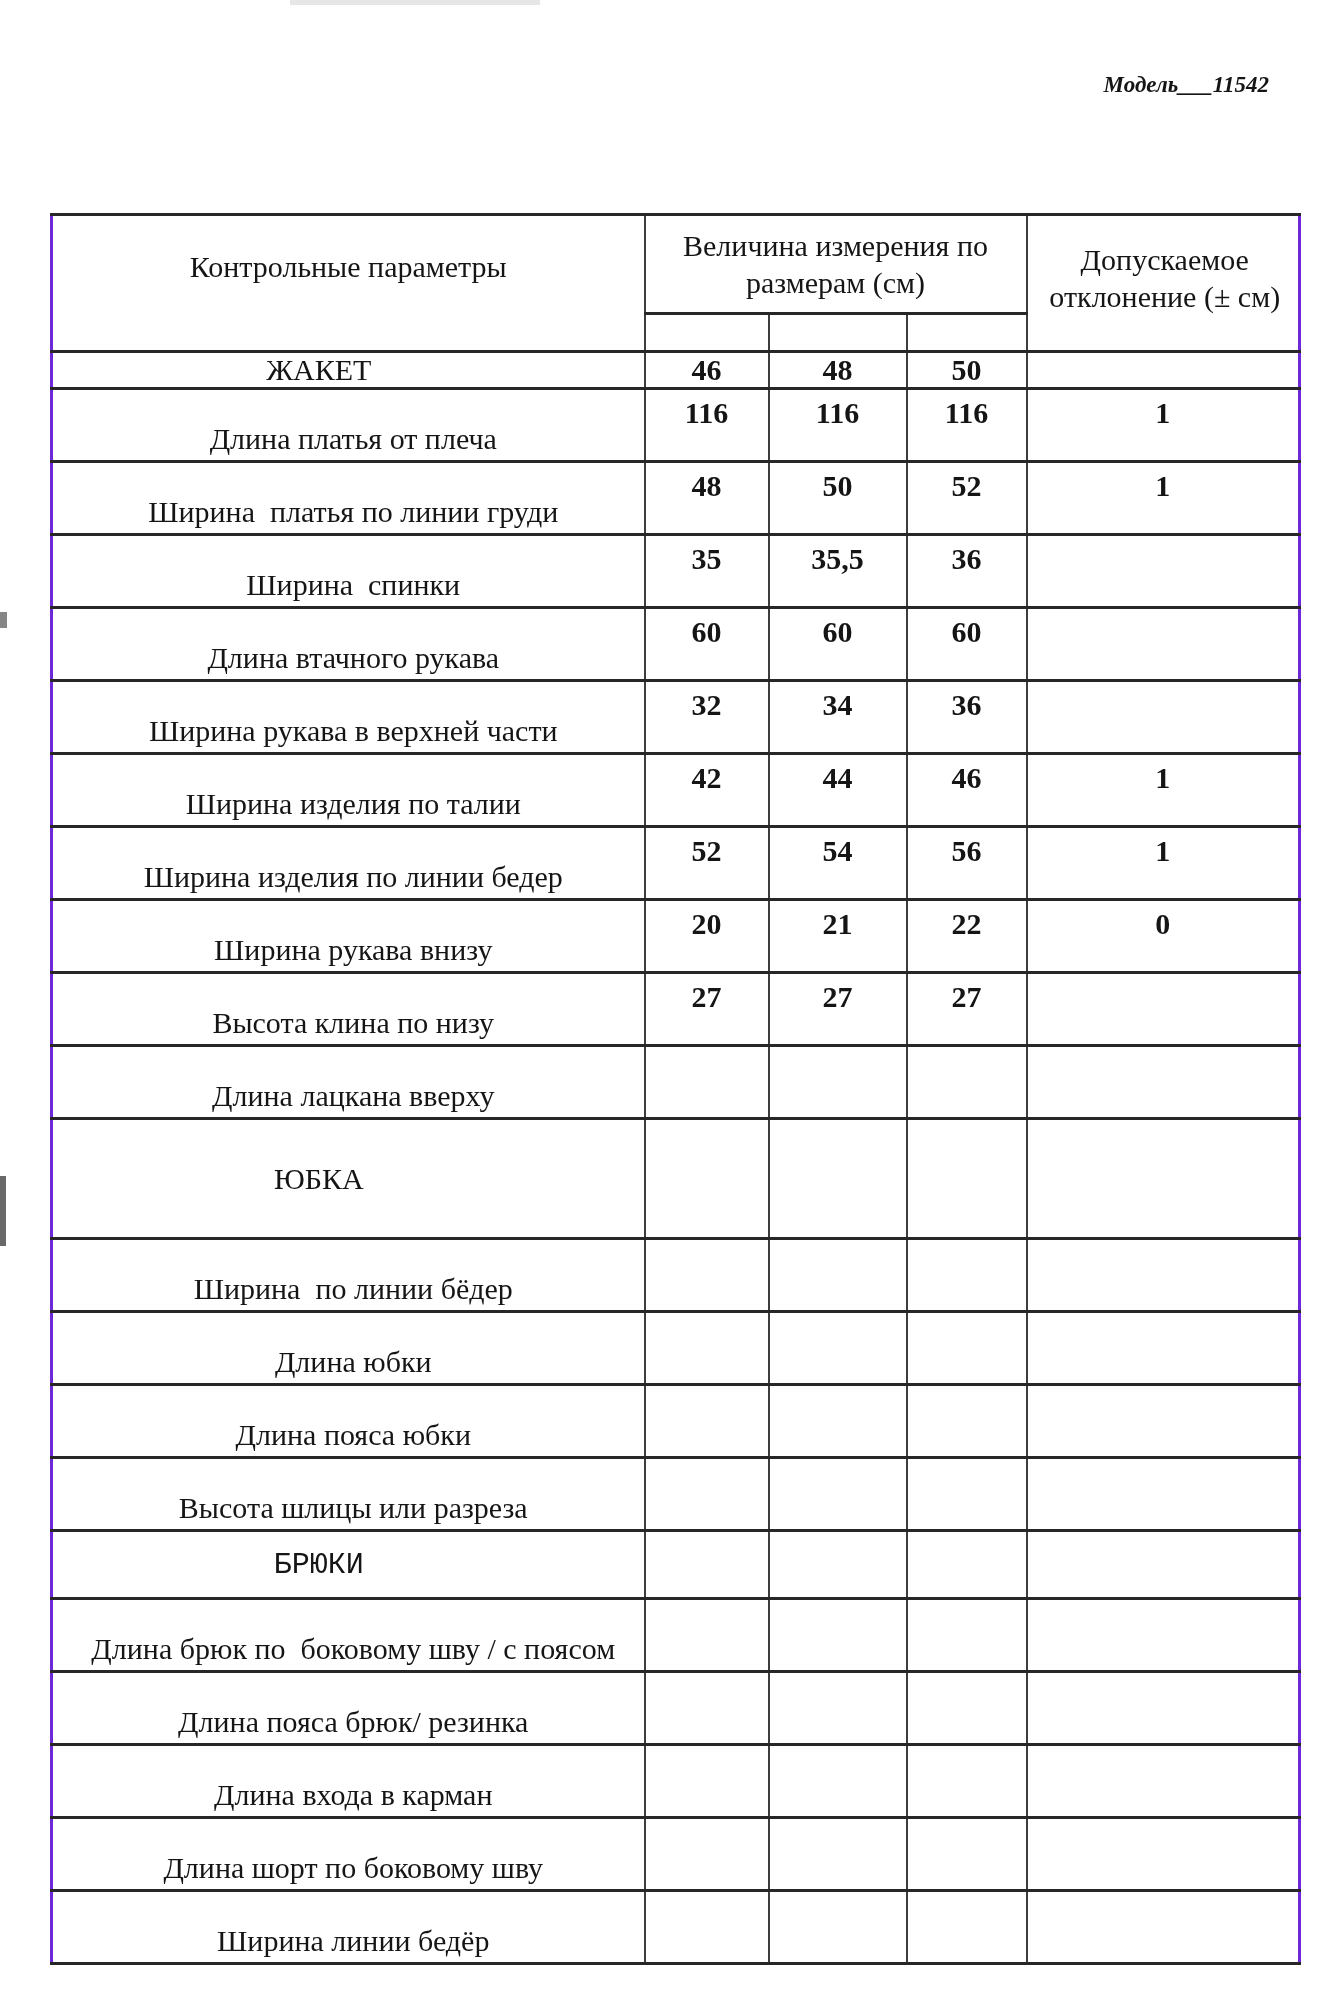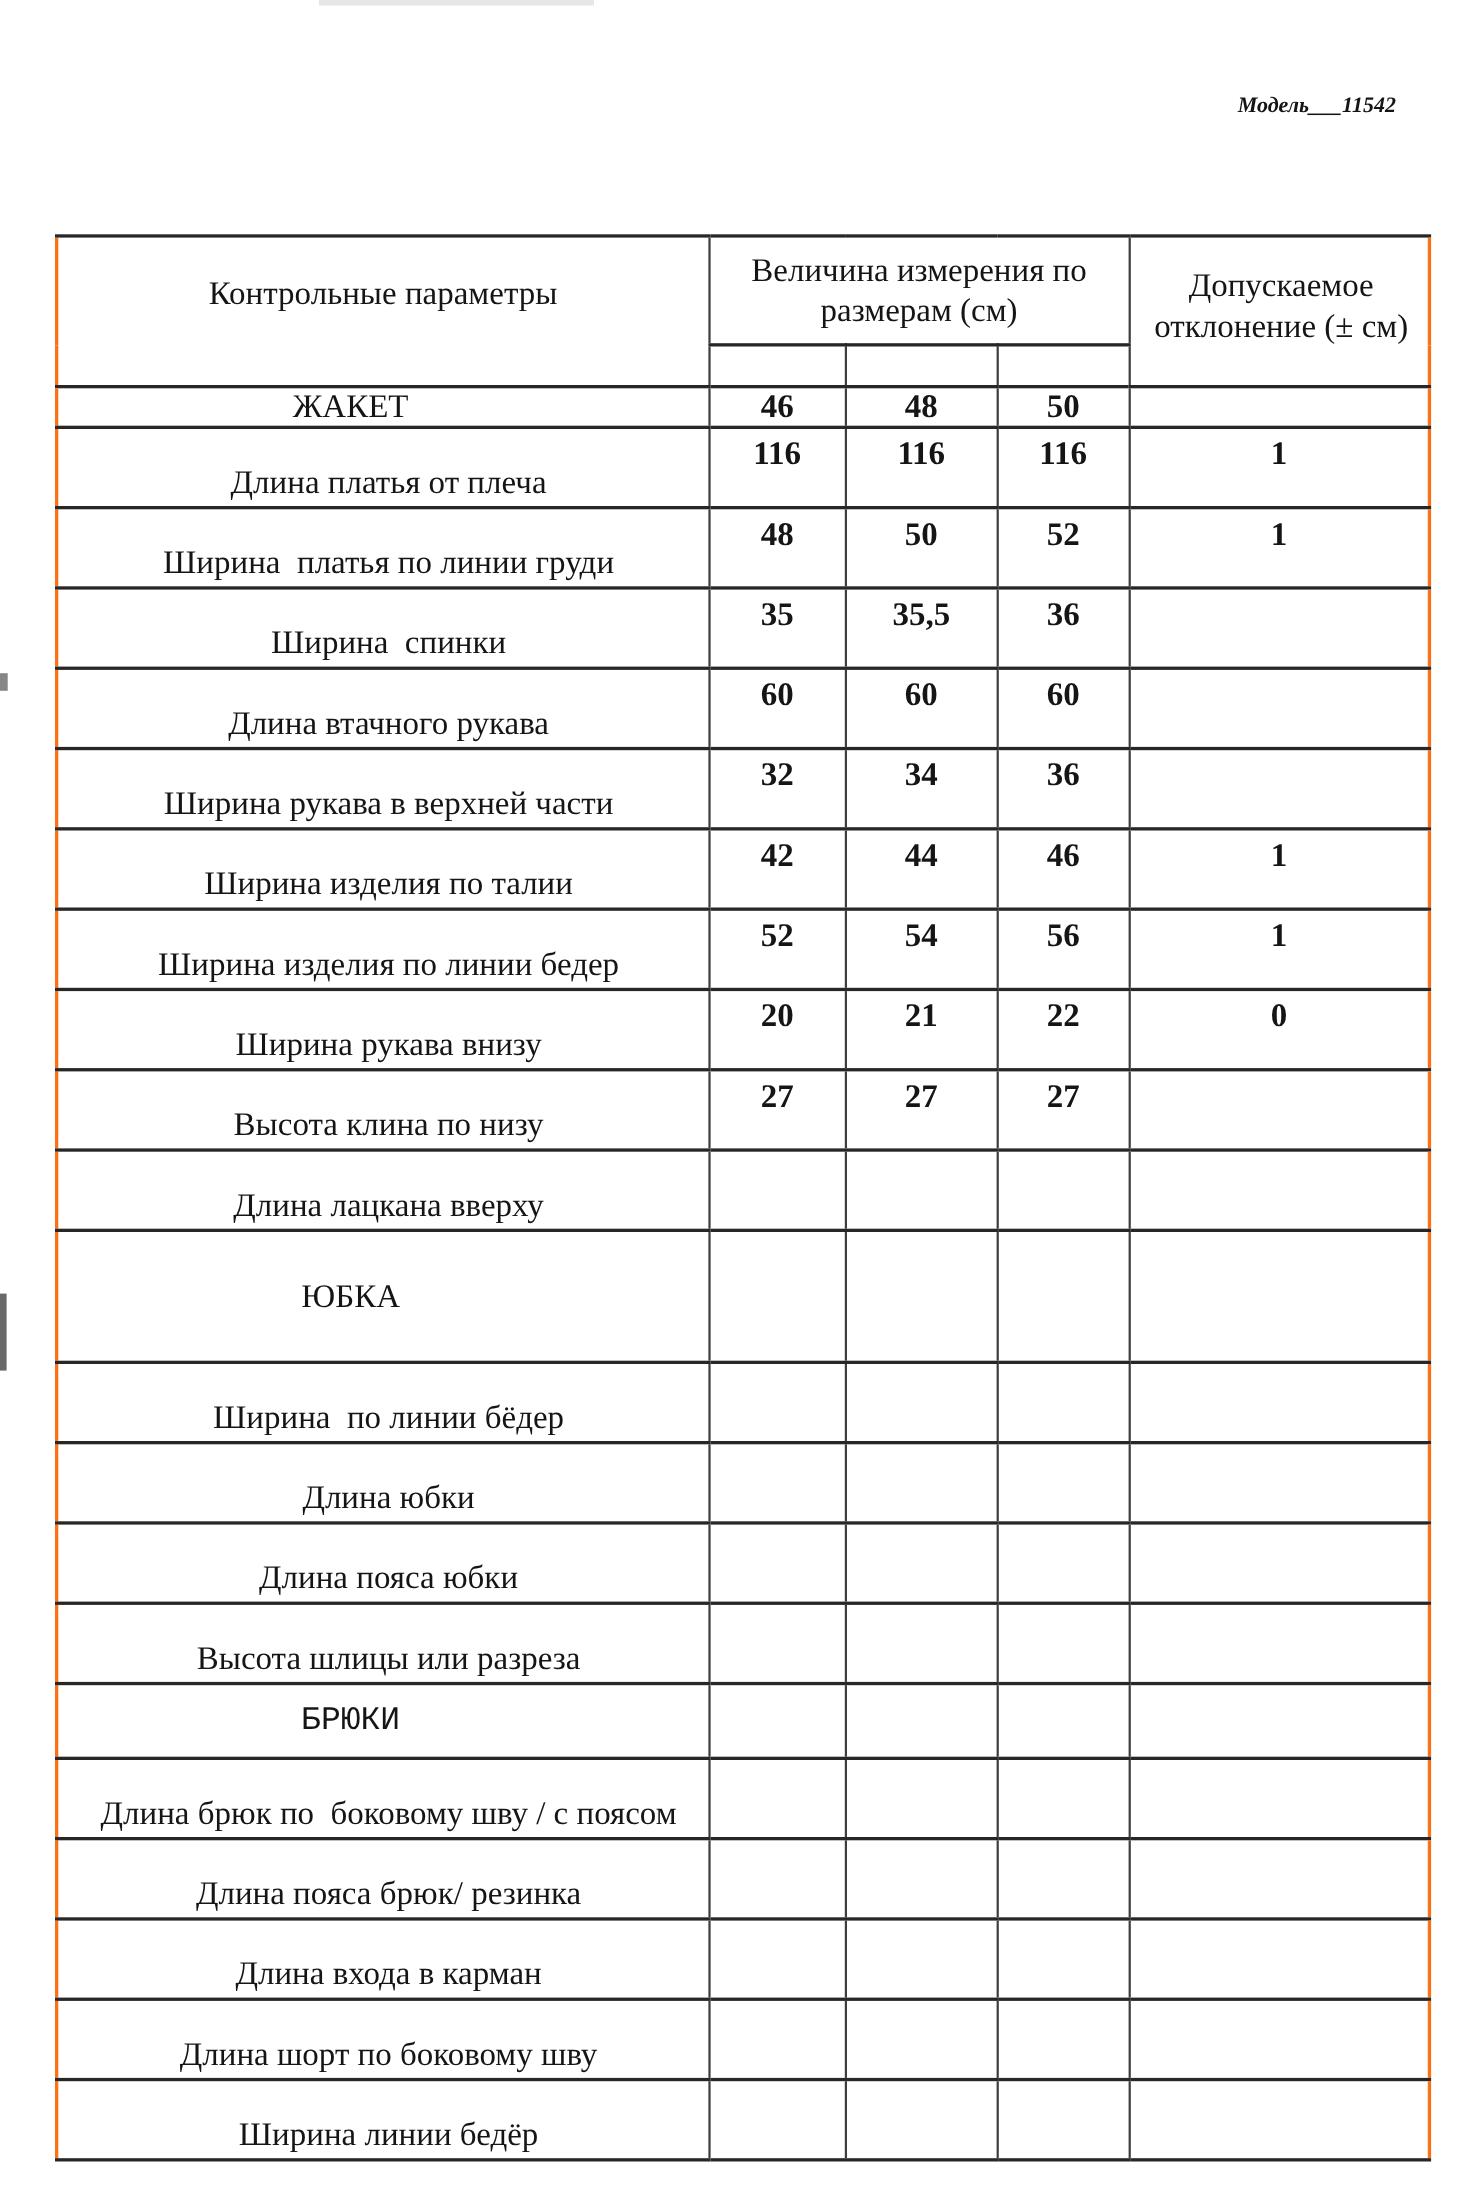--- a/index.html
+++ b/index.html
@@ -6,42 +6,42 @@
   .page{
     position:relative;
     width:1333px;height:2000px;
     background:#ffffff;
     color:#151515;
     font-family:"Liberation Serif","DejaVu Serif",serif;
     overflow:hidden;
   }
   .model-line{
     position:absolute;
-    top:85px;right:64px;
-    font-size:20px;
+    top:72px;right:64px;
+    font-size:23px;
     font-weight:bold;
     font-style:italic;
     white-space:pre;
   }
   .doc-title{
     position:absolute;
     top:122px;left:0;width:1333px;
     text-align:center;
     font-weight:bold;
     font-size:33px;
     line-height:39px;
   }
   .doc-title div{white-space:pre;}
   table.meas{
     position:absolute;
     left:50px;top:213px;
     width:1248px;
     border-collapse:collapse;
     table-layout:fixed;
-    border:3px solid #f97316;
+    border:3px solid #6d28d9;
   }
   col.c-params{width:593px;}
   col.c-s46{width:124px;}
   col.c-s48{width:138px;}
   col.c-s50{width:120px;}
   col.c-dev{width:273px;}
   .meas th,.meas td{
     border-left:2px solid #3d3d3d;
     border-right:2px solid #3d3d3d;
     border-top:3px solid #272727;

